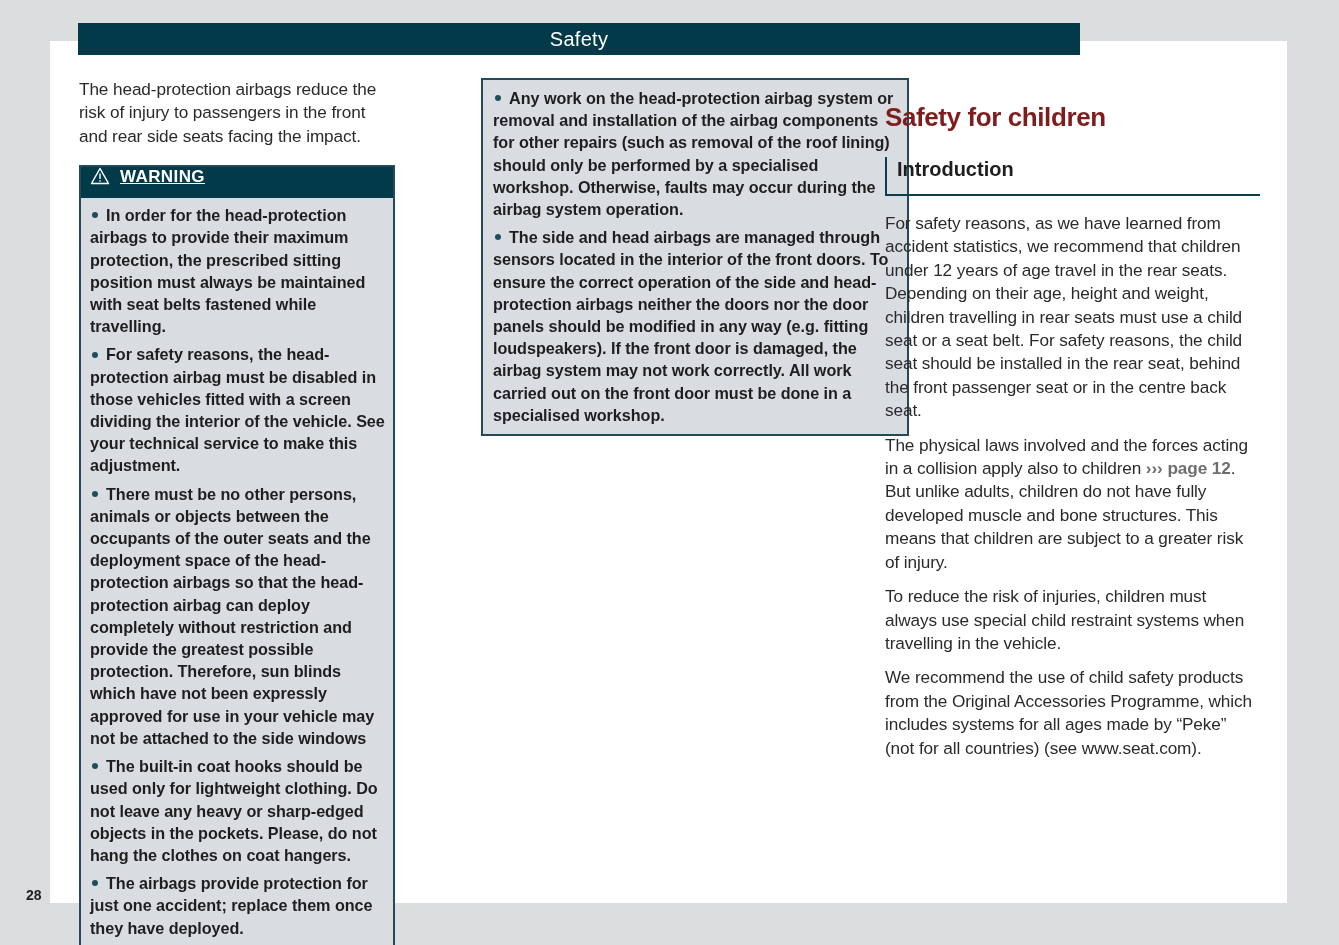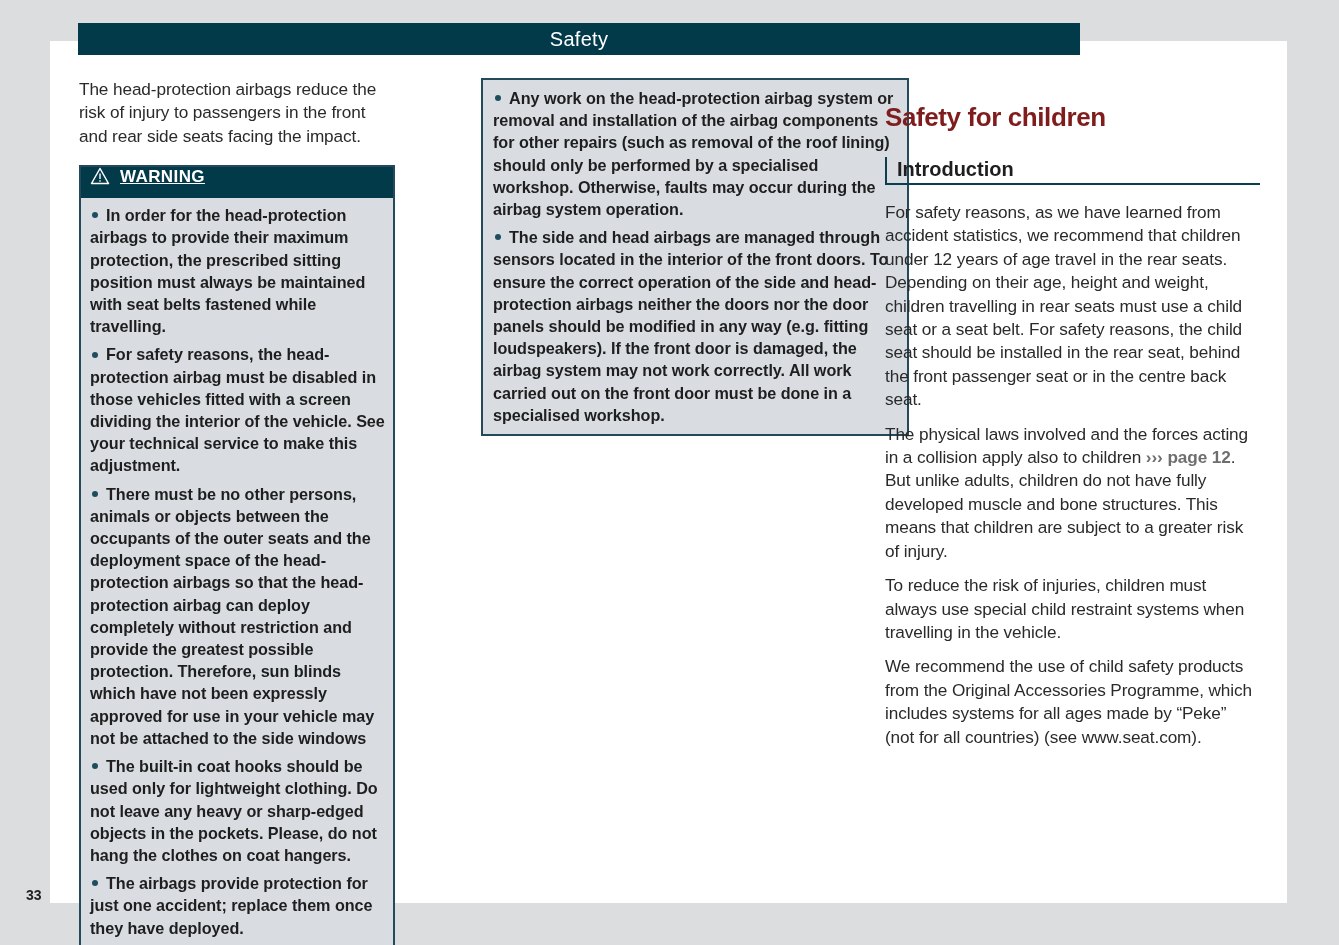--- a/index.html
+++ b/index.html
@@ -103,21 +103,21 @@
     font-weight: bold;
     color: #7f1d1d;
     letter-spacing: -0.4px;
     margin-top: 22px;
     line-height: 34px;
   }
   .h3 {
     margin-top: 23px;
     border-left: 2px solid #0b3e4e;
     border-bottom: 2px solid #0b3e4e;
-    padding: 0 0 2px 10px;
+    padding: 0 0 13px 10px;
     font-size: 20px;
     font-weight: bold;
     color: #1e1e1e;
     line-height: 24px;
   }
   .right-paras { margin-top: 16px; }
   .link {
     color: #6e6e6e;
     font-weight: bold;
     text-decoration: none;
@@ -167,13 +167,13 @@
   <h2 class="h2">Safety for children</h2>
   <h3 class="h3">Introduction</h3>
   <div class="right-paras">
     <p class="body-text">For safety reasons, as we have learned from accident statistics, we recommend that children under 12 years of age travel in the rear seats. Depending on their age, height and weight, children travelling in rear seats must use a child seat or a seat belt. For safety reasons, the child seat should be installed in the rear seat, behind the front passenger seat or in the centre back seat.</p>
     <p class="body-text"><span>The physical laws involved and the forces acting in a collision apply also to children </span><a class="link">››› page 12</a><span>. But unlike adults, children do not have fully developed muscle and bone structures. This means that children are subject to a greater risk of injury.</span></p>
     <p class="body-text">To reduce the risk of injuries, children must always use special child restraint systems when travelling in the vehicle.</p>
     <p class="body-text">We recommend the use of child safety products from the Original Accessories Programme, which includes systems for all ages made by “Peke” (not for all countries) (see www.seat.com).</p>
   </div>
 </div>
 
-<div class="page-number">33</div>
+<div class="page-number">28</div>
 
 </body></html>

